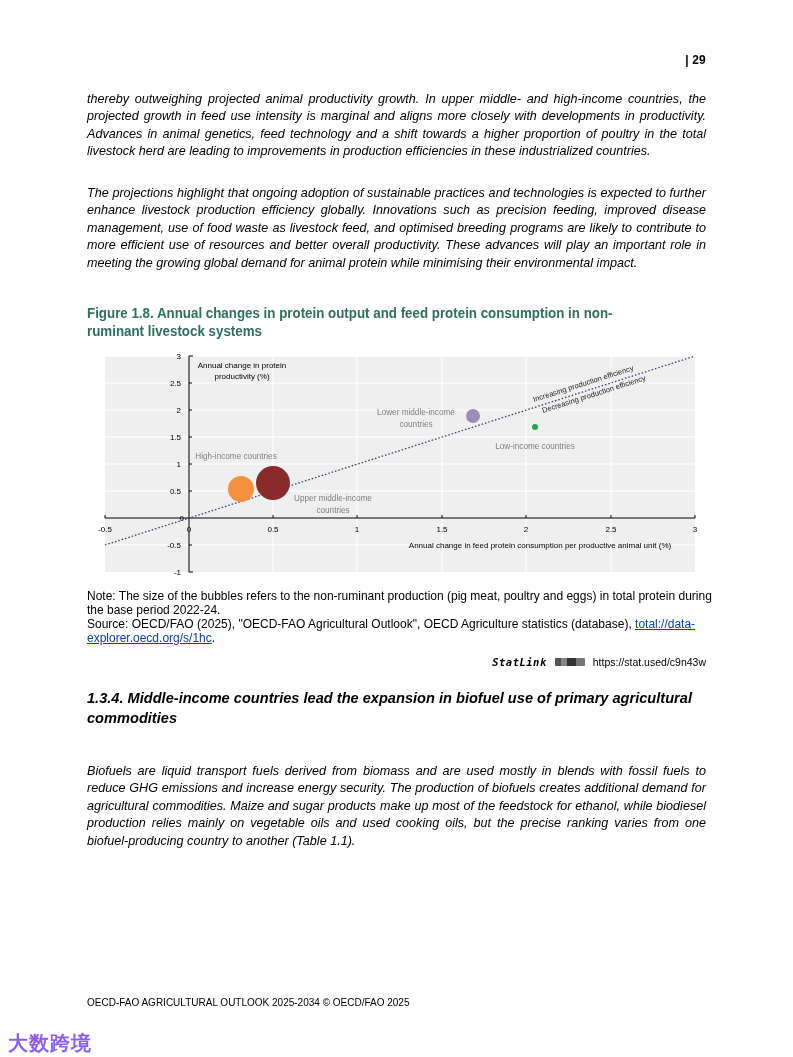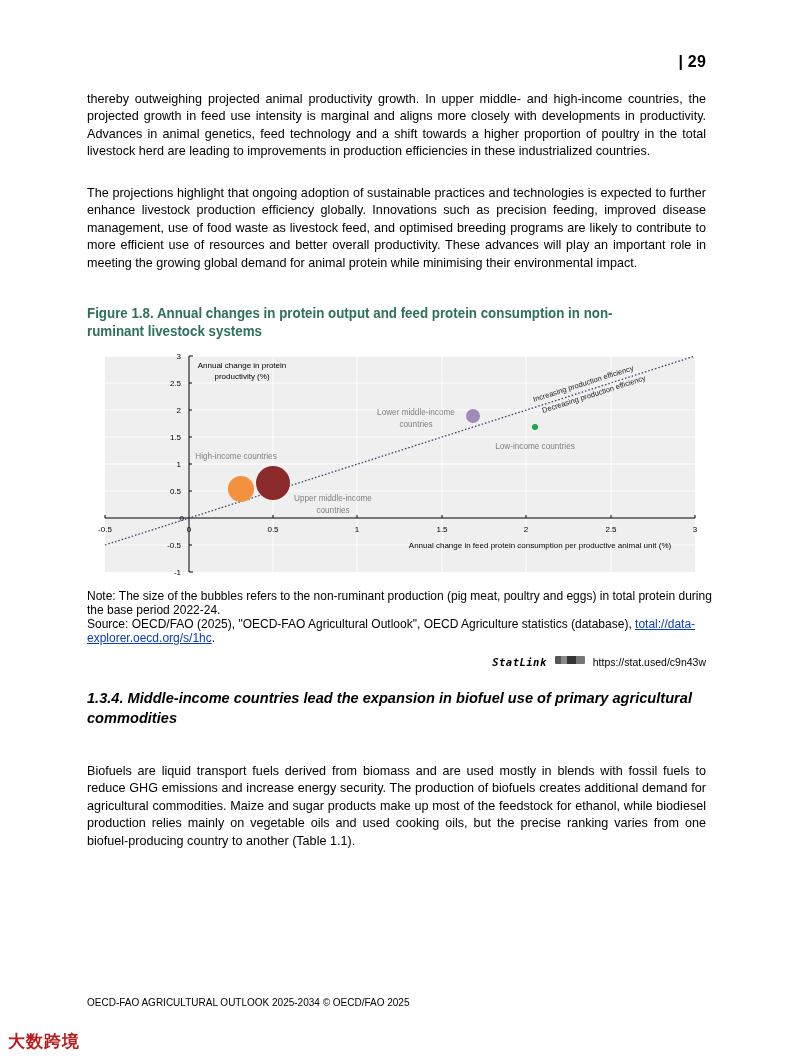--- a/index.html
+++ b/index.html
@@ -1,40 +1,40 @@
 <!DOCTYPE html>
 <html><head>
 <meta charset="utf-8">
 <style>
   html, body { margin: 0; padding: 0; background: #ffffff; }
   body { width: 793px; height: 1057px; position: relative; overflow: hidden;
          font-family: "Liberation Sans", sans-serif; color: #000; }
-  .page-num { position: absolute; top: 53px; right: 87px; font-weight: bold; font-size: 16px; letter-spacing: 0.2px; }
+  .page-num { position: absolute; top: 53px; right: 87px; font-weight: bold; font-size: 12px; letter-spacing: 0.2px; }
   .para { position: absolute; left: 87px; width: 619px; font-size: 12.6px; line-height: 17.4px;
-          text-align: justify; margin: 0; }
+          text-align: justify; margin: 0; font-style: italic; }
   #p1 { top: 91px; }
   #p2 { top: 185px; }
   .fig-title { position: absolute; left: 87px; top: 305px; width: 610px; color: #2f6f5e;
                font-weight: bold; font-size: 14.2px; line-height: 17.5px; margin: 0;
                font-family: "Liberation Sans", sans-serif; transform: scaleX(0.94); transform-origin: left top; }
   .chart { position: absolute; left: 0; top: 0; width: 793px; height: 1057px; pointer-events: none; }
   .chart svg { position: absolute; left: 0; top: 0; }
   .chart text { font-family: "Liberation Sans", sans-serif; }
   .note { position: absolute; left: 87px; width: 625px; font-size: 12px; line-height: 13.5px; margin: 0; }
   #note { top: 590px; }
   #source { top: 618px; }
   #source a { color: #0b3bbf; text-decoration: underline; }
-  .statlink { position: absolute; top: 656px; right: 87px; display: flex; gap: 8px; font-size: 10.5px; }
+  .statlink { position: absolute; top: 656px; right: 87px; display: flex; align-items: center; gap: 8px; font-size: 10.5px; }
   .statlink-logo { font-family: "DejaVu Sans Mono", monospace; font-style: italic; font-weight: bold; font-size: 10.5px; letter-spacing: 0.5px; }
   .statlink-icon { display: inline-block; width: 30px; height: 8px; background: linear-gradient(90deg,#555 0 20%,#888 20% 40%,#333 40% 70%,#777 70% 100%); border-radius: 1px; }
   .section-title { position: absolute; left: 87px; top: 689px; width: 620px; font-size: 14.6px; line-height: 19.5px;
                    font-weight: bold; font-style: italic; margin: 0; }
   #p3 { top: 739px; margin-top: 24px; }
   .footer { position: absolute; left: 87px; top: 997px; font-size: 10px; }
-  .watermark { position: absolute; left: 8px; top: 1030px; font-size: 17px; color: #b91c1c; font-weight: bold; letter-spacing: 1px; }
+  .watermark { position: absolute; left: 8px; top: 1030px; font-size: 20px; color: #8b5cf6; font-weight: bold; letter-spacing: 1px; }
 </style>
 </head>
 <body>
 
 <div class="page-num">| 29</div>
 
 <p id="p1" class="para">thereby outweighing projected animal productivity growth. In upper middle- and high-income countries, the projected growth in feed use intensity is marginal and aligns more closely with developments in productivity. Advances in animal genetics, feed technology and a shift towards a higher proportion of poultry in the total livestock herd are leading to improvements in production efficiencies in these industrialized countries.</p>
 <p id="p2" class="para">The projections highlight that ongoing adoption of sustainable practices and technologies is expected to further enhance livestock production efficiency globally. Innovations such as precision feeding, improved disease management, use of food waste as livestock feed, and optimised breeding programs are likely to contribute to more efficient use of resources and better overall productivity. These advances will play an important role in meeting the growing global demand for animal protein while minimising their environmental impact.</p>
 
 <p class="fig-title">Figure 1.8. Annual changes in protein output and feed protein consumption in non-ruminant livestock systems</p>

